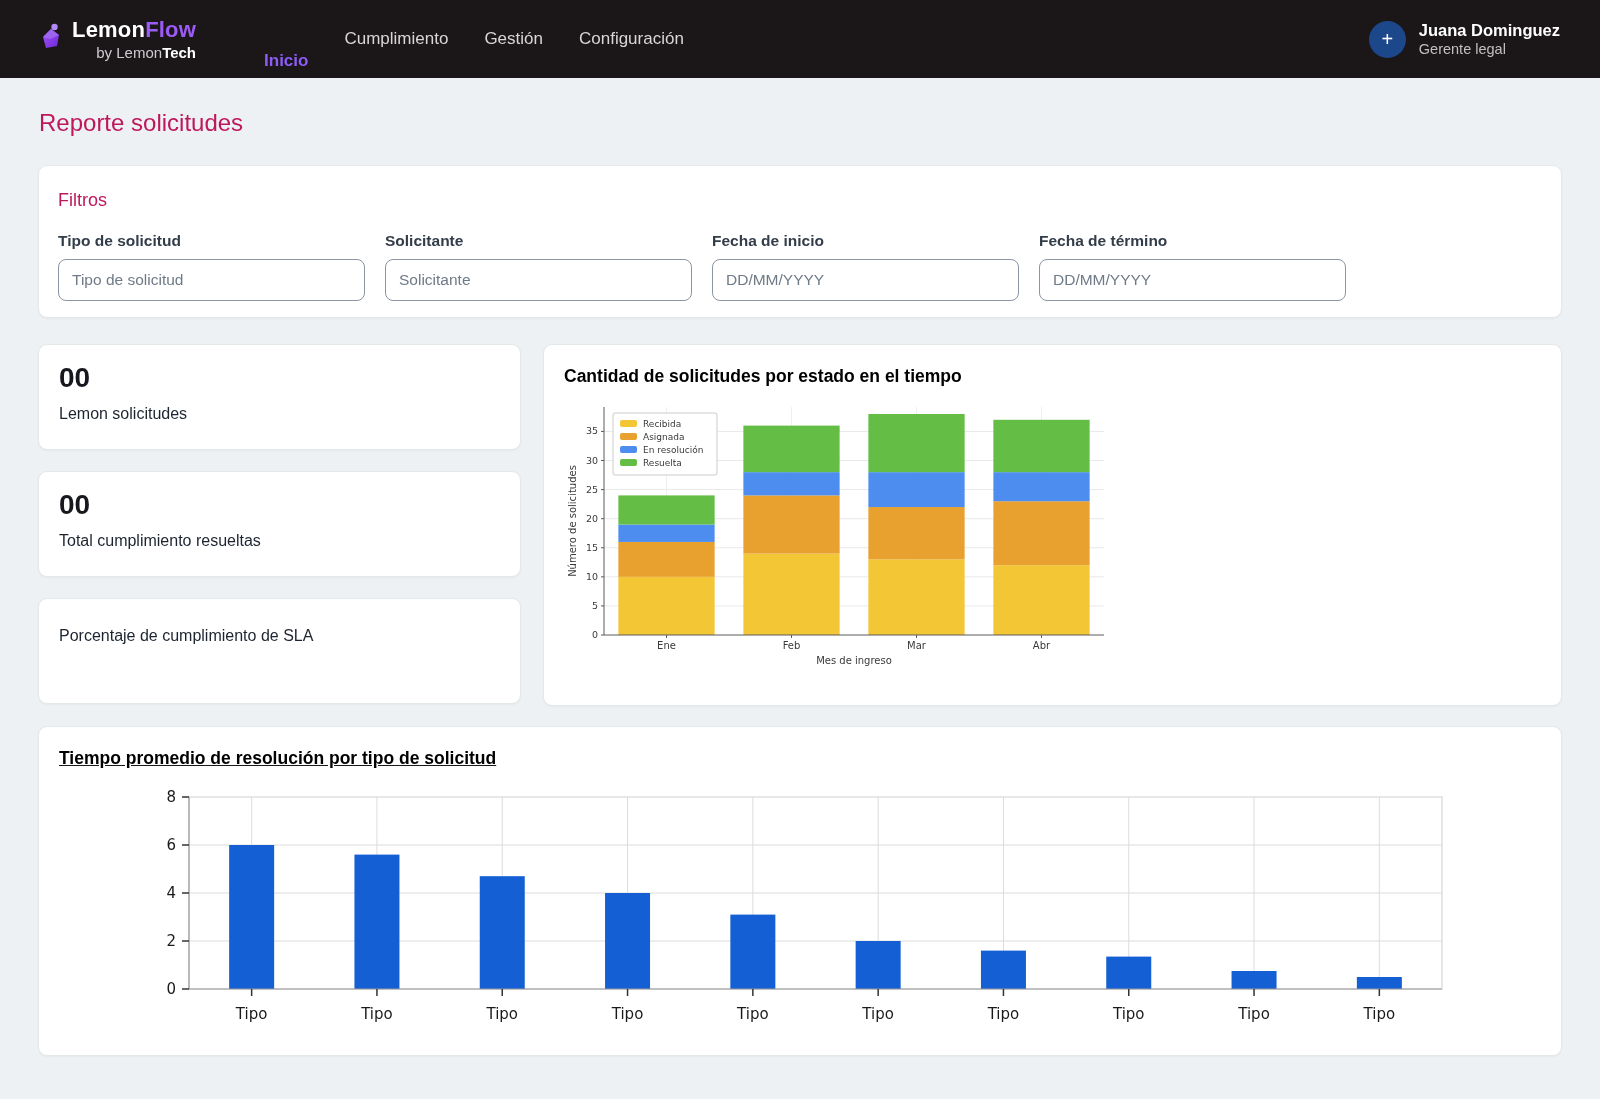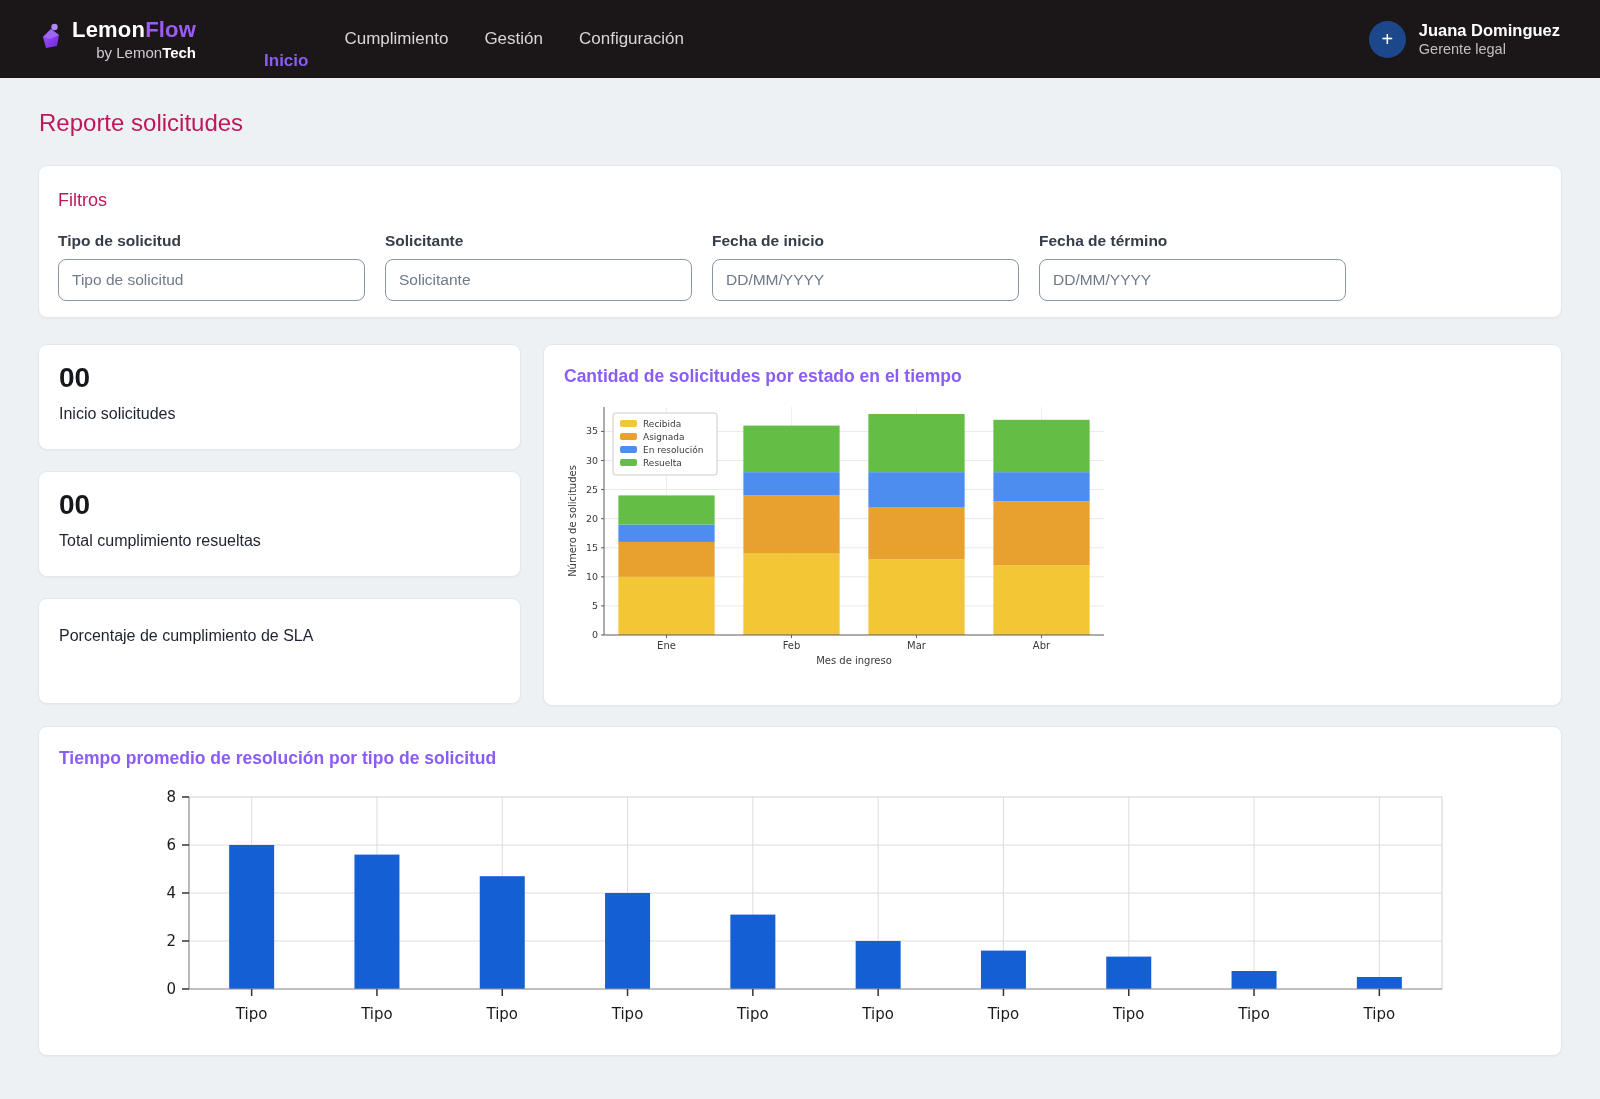--- a/index.html
+++ b/index.html
@@ -65,25 +65,25 @@
   .field-input::placeholder { color:#6f7a87; opacity:1; }
 
   
   .row { display:flex; gap:22px; margin-bottom:20px; }
   .kpi-col { display:flex; flex-direction:column; gap:21px; width:483px; flex:none; }
   .kpi-card { height:106px; padding:17px 20px; }
   .kpi-value { font-size:28px; font-weight:800; color:#16181d; }
   .kpi-label { font-size:16px; color:#1d2430; margin-top:11px; }
 
   .chart-card { flex:1; height:362px; padding:21px 20px; }
-  .chart-title { font-size:17.5px; font-weight:700; color:#8b5cf6; }
+  .chart-title { font-size:17.5px; font-weight:700; color:#000000; }
   .stacked-chart-wrap { margin-top:12px; margin-left:2px; }
 
   
-  .bottom-card { height:330px; padding:21px 20px; }
+  .bottom-card { height:330px; padding:21px 20px;text-decoration:underline; }
   .avg-chart-wrap { margin-top:18px; margin-left:96px; }
 
   svg text { font-family:"DejaVu Sans", sans-serif; }
 </style>
 </head>
 <body>
 
 <header class="navbar">
   <div class="logo">
     <span>
@@ -143,21 +143,21 @@
         <label class="field-label">Fecha de término</label>
         <input class="field-input" type="text" placeholder="DD/MM/YYYY" style="">
       </div>
     </div>
   </section>
 
   <div class="row">
     <div class="kpi-col">
       <div class="card kpi-card">
         <div class="kpi-value">00</div>
-        <div class="kpi-label">Inicio solicitudes</div>
+        <div class="kpi-label">Lemon solicitudes</div>
       </div>
       <div class="card kpi-card">
         <div class="kpi-value">00</div>
         <div class="kpi-label">Total cumplimiento resueltas</div>
       </div>
       <div class="card kpi-card">
         <div class="kpi-label">Porcentaje de cumplimiento de SLA</div>
       </div>
     </div>
 

